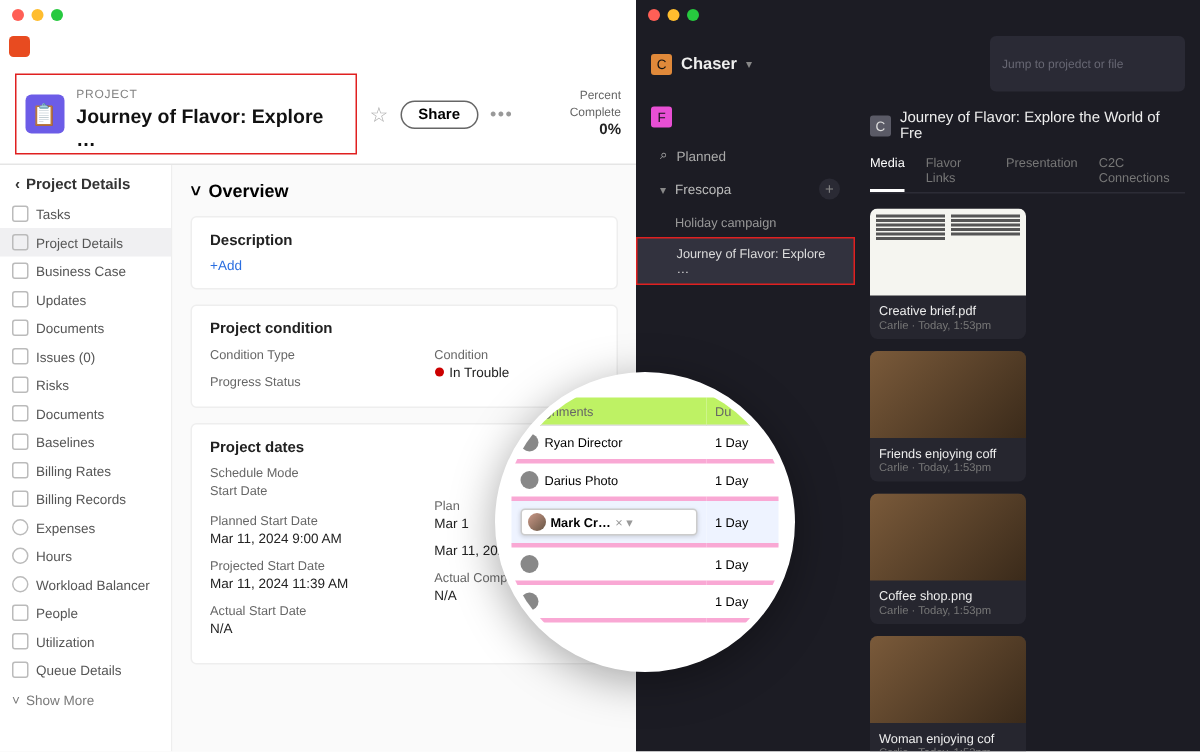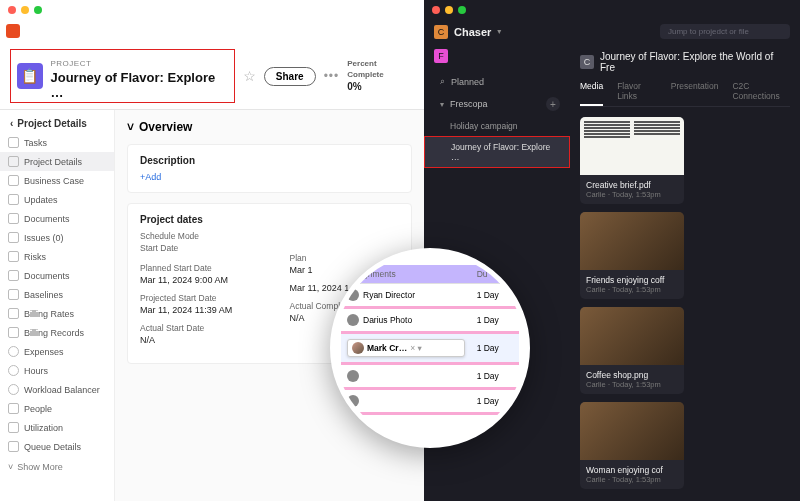--- a/index.html
+++ b/index.html
@@ -13,21 +13,21 @@
   .left-top { display:flex; align-items:center; padding: 4px 8px 6px 6px; }
   .lion { width:14px; height:14px; background:#e84b20; border-radius:3px; margin-bottom:2px;}
   .proj-head { display:flex; align-items:center; padding:3px 10px 6px 10px; gap:8px; }
   .proj-head-box { border:1px solid #e02020; padding:2px 6px; display:flex; align-items:center; gap:8px; }
   .proj-icon { width:26px;height:26px;background:#6c5ce7;border-radius:4px;display:flex;align-items:center;justify-content:center;color:#fff;font-size:14px;}
   .proj-txt small{font-size:8px;color:#838383;letter-spacing:0.5px;}
   .proj-txt h1{font-size:13px;font-weight:700;color:#111;}
   .star{color:#aaa;font-size:14px;}
   .share-btn{border:1px solid #666;border-radius:14px;padding:3px 11px;font-size:10px;font-weight:600;background:#fff;}
   .more-dots{color:#999;font-size:12px;letter-spacing:1px;}
-  .pc {font-size:8px;color:#666;line-height:1.3;margin-left:auto;font-weight:bold;}
+  .pc {text-align:right;font-size:8px;color:#666;line-height:1.3;margin-left:auto;}
   .pc b{font-size:10px;color:#222;display:block;}
   .left-body{display:flex;flex:1;overflow:hidden;border-top:1px solid #e5e5e5;}
   .sidebar{width:115px;border-right:1px solid #eee;font-size:9px;color:#555;padding-top:4px;overflow:hidden;}
   .sb-title{font-weight:600;font-size:10px;color:#333;padding:4px 6px 4px 10px;display:flex;align-items:center;gap:4px;}
   .sb-item{display:flex;align-items:center;gap:5px;padding:4px 6px 4px 8px;cursor:pointer;}
   .sb-item.active{background:#f0f0f2;}
   .sb-ico{width:11px;height:11px;border:1px solid #bbb;border-radius:2px;display:inline-block;flex-shrink:0;}
   .sb-ico.circ{border-radius:50%;}
   .showmore{color:#7a7a7a;padding:6px 8px;display:flex;align-items:center;gap:4px;font-size:9px;}
   .main{flex:1;padding:10px 12px;overflow:auto;background:#fafafa;}
@@ -38,21 +38,21 @@
   .row2{display:flex;gap:40px;}
   .col{flex:1;}
   .lbl{font-size:8.5px;color:#666;margin-bottom:2px;}
   .val{font-size:9px;color:#222;margin-bottom:8px;}
   .status-dot{width:6px;height:6px;background:#c00;border-radius:50%;display:inline-block;margin-right:4px;}
   
   .r-top{display:flex;align-items:center;padding:4px 10px;gap:6px;}
   .sqC{width:14px;height:14px;background:#e0893a;border-radius:2px;font-size:9px;color:#111;display:flex;align-items:center;justify-content:center;}
   .chaser{font-size:11px;color:#eee;font-weight:600;}
   .chev{color:#888;font-size:8px;}
-  .search-pill{background:#2a2a35;border-radius:4px;padding:3px 8px;font-size:8px;color:#676773;margin-left:auto;width:130px;}
+  .search-pill{background:#2a2a35;border-radius:4px;padding:14px 8px;font-size:8px;color:#676773;margin-left:auto;width:130px;}
   .r-body{display:flex;flex:1;overflow:hidden;}
   .r-side{width:146px;font-size:9px;color:#aaa;padding-top:6px;}
   .r-side .sqF{width:14px;height:14px;background:#e84fd4;border-radius:2px;font-size:9px;color:#111;display:flex;align-items:center;justify-content:center;margin:0 0 8px 10px;}
   .rs-item{padding:5px 10px 5px 16px;display:flex;align-items:center;gap:6px;}
   .rs-head{padding:5px 10px 5px 16px;display:flex;align-items:center;gap:6px;color:#bbb;}
   .rplus{margin-left:auto;color:#888;width:14px;height:14px;border-radius:50%;background:#2a2a34;display:flex;align-items:center;justify-content:center;font-size:10px;}
   .rs-sub{padding:5px 10px 5px 26px;font-size:8.5px;color:#999;}
   .rs-sub.active{background:#32323e;color:#ddd;border:1px solid #e02020;}
   .r-main{flex:1;padding:8px 10px;overflow:hidden;}
   .r-proj-head{display:flex;align-items:center;gap:6px;font-size:10px;color:#eee;margin-bottom:8px;}
@@ -66,21 +66,21 @@
   .doclines{position:absolute;inset:4px;display:flex;gap:4px;}
   .doccol{flex:1;display:flex;flex-direction:column;gap:1.5px;}
   .dline{height:1.5px;background:#555;}
   .tinfo{padding:5px 6px;}
   .tname{color:#eee;font-size:8.5px;white-space:nowrap;overflow:hidden;text-overflow:ellipsis;}
   .tmeta{color:#777;font-size:7.5px;}
   
   .mag{position:absolute;left:330px;top:248px;width:200px;height:200px;border-radius:50%;background:#fff;box-shadow:0 6px 30px rgba(0,0,0,0.35);border:5px solid #fff;overflow:hidden;z-index:50;}
   .mag-inner{position:absolute;inset:0;padding:12px 6px;font-size:9px;}
   .mag table{width:100%;border-collapse:collapse;font-size:8.5px;}
-  .mag th{color:#666;font-weight:500;text-align:left;padding:4px 6px;border-bottom:1px solid #e0e0e0;background:#c4b5fd;}
+  .mag th{color:#666;font-weight:500;text-align:left;padding:4px 6px;border-bottom:1px solid #e0e0e0;background:#bef264;}
   .mag td{padding:5px 6px;border-bottom:3px solid #f9a8d4;}
   .assn{display:flex;align-items:center;gap:4px;}
   .av{width:12px;height:12px;border-radius:50%;background:#888;display:inline-block;}
   .av.img{background:linear-gradient(135deg,#c98,#654);}
   .chip{background:#fff;border:1px solid #ccc;border-radius:3px;padding:2px 4px;display:flex;align-items:center;gap:3px;box-shadow:0 1px 3px rgba(0,0,0,0.15);}
   .magrow-hl td{background:#eef3ff;}
 </style>
 </head>
 <body>
 
@@ -187,20 +187,33 @@
     <div class="main">
       <div class="ov-title">
           <span>˅</span>
           <span>Overview</span>
         </div>
       <div class="card">
         <h3>Description</h3>
         <span class="add">+Add</span>
       </div>
       <div class="card">
+        <h3>Project condition</h3>
+        <div class="row2">
+          <div class="col">
+            <div class="lbl">Condition Type</div>
+            <div class="lbl" style="margin-top:8px">Progress Status</div>
+          </div>
+          <div class="col">
+            <div class="lbl">Condition</div>
+            <div class="val"><span class="status-dot"></span><span>In Trouble</span></div>
+          </div>
+        </div>
+      </div>
+      <div class="card">
         <h3>Project dates</h3>
         <div class="row2">
           <div class="col">
             <div class="lbl">Schedule Mode</div>
             <div class="lbl" style="margin-top:2px">Start Date</div>
             <div style="height:8px"></div>
             <div class="lbl">Planned Start Date</div>
             <div class="val">Mar 11, 2024 9:00 AM</div>
             <div class="lbl">Projected Start Date</div>
             <div class="val">Mar 11, 2024 11:39 AM</div>

